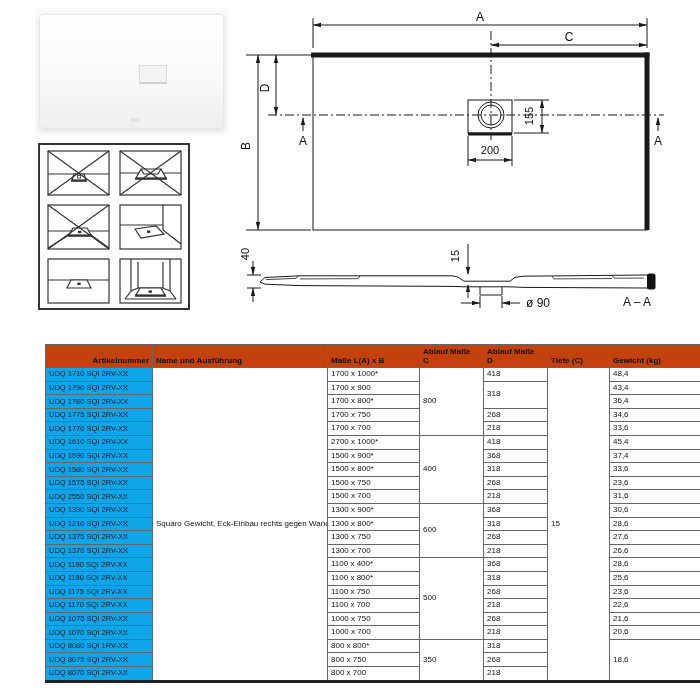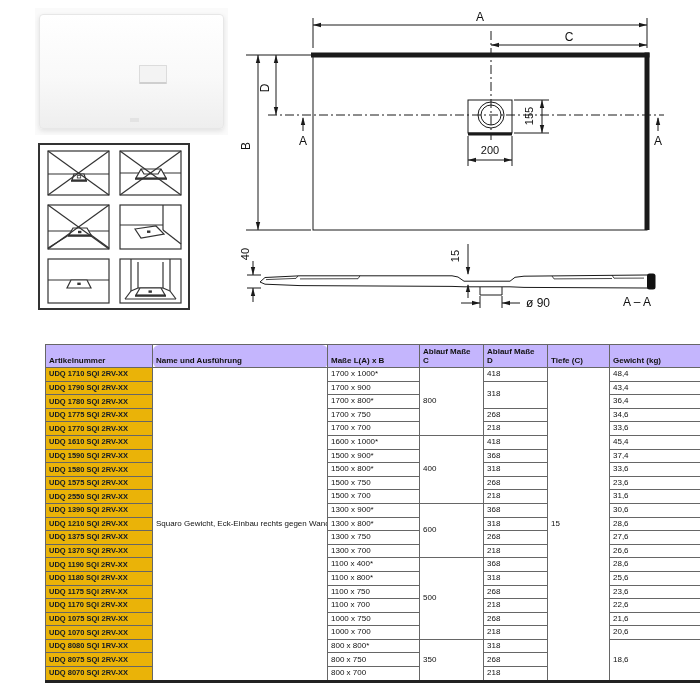--- a/index.html
+++ b/index.html
@@ -17,23 +17,23 @@
   .pictos{position:absolute;left:38px;top:143px;width:152px;height:167px;border:2px solid #333;
           box-sizing:border-box;display:grid;grid-template-columns:63px 63px;
           grid-auto-rows:46px;column-gap:9px;row-gap:8px;justify-content:center;align-content:center;}
   .pictos svg{display:block;}
   
   .drawing{position:absolute;left:238px;top:6px;}
   
   table.spec{position:absolute;left:45px;top:344px;width:623px;border-collapse:collapse;
              font-size:8px;line-height:1.05;table-layout:fixed;}
   table.spec th,table.spec td{border:1px solid #666;padding:0 3px;overflow:hidden;white-space:nowrap;}
-  table.spec th{font-weight:bold;text-align:left;vertical-align:bottom;height:20px;background:#c4b5fd;padding-bottom:2px;}
+  table.spec th{font-weight:bold;text-align:left;vertical-align:bottom;height:20px;background:#c2410c;padding-bottom:2px;}
   table.spec td{height:12.6px;}
-  td.art{background:#eab308;border-color:#5d7e86;font-weight:bold;font-size:7.5px;color:#101826;}
+  td.art{background:#0ea5e9;border-color:#5d7e86;font-weight:normal;font-size:7.5px;color:#101826;}
   td.name{vertical-align:middle;}
   td.cnum{padding-left:9px;vertical-align:middle;}
   td.dnum{padding-left:4px;}
   td.tiefe{vertical-align:middle;}
   td.gw{padding-left:4px;}
   td.gwm{vertical-align:middle;}
   table.spec{border-bottom:3px solid #222;}
 </style>
 </head>
 <body>
@@ -201,24 +201,24 @@
       <text x="249" y="256" font-size="11" text-anchor="middle" transform="rotate(-90 249 256)">40</text>
       <text x="459" y="258" font-size="11" text-anchor="middle" transform="rotate(-90 459 258)">15</text>
       <text x="538" y="309" font-size="12" text-anchor="middle">ø 90</text>
       <text x="637" y="308" font-size="12" text-anchor="middle">A – A</text>
     </g>
   </svg>
 
   <table class="spec">
     <thead>
         <tr>
-          <th style="width: 100px;">
+          <th style="width: 100px; text-align: right;">
             <div>Artikelnummer</div>
           </th>
-          <th style="width: 168px; border-radius: 6px;">
+          <th style="width: 168px;">
             <div>Name und Ausführung</div>
           </th>
           <th style="width: 85px; margin-top: 36px;">
             <div>Maße L(A) x B</div>
           </th>
           <th style="width: 57px;">
             <div>Ablauf Maße</div>
             <div>C</div>
           </th>
           <th style="width: 57px;">
@@ -261,21 +261,21 @@
           <td class="gw">34,6</td>
         </tr>
         <tr>
           <td class="art">UDQ 1770 SQI 2RV-XX</td>
           <td class="masse">1700 x 700</td>
           <td class="dnum">218</td>
           <td class="gw">33,6</td>
         </tr>
         <tr>
           <td class="art">UDQ 1610 SQI 2RV-XX</td>
-          <td class="masse">1600 x 1000*</td>
+          <td class="masse">2700 x 1000*</td>
           <td class="cnum" rowspan="5">400</td>
           <td class="dnum">418</td>
           <td class="gw">45,4</td>
         </tr>
         <tr>
           <td class="art">UDQ 1590 SQI 2RV-XX</td>
           <td class="masse">1500 x 900*</td>
           <td class="dnum">368</td>
           <td class="gw">37,4</td>
         </tr>

